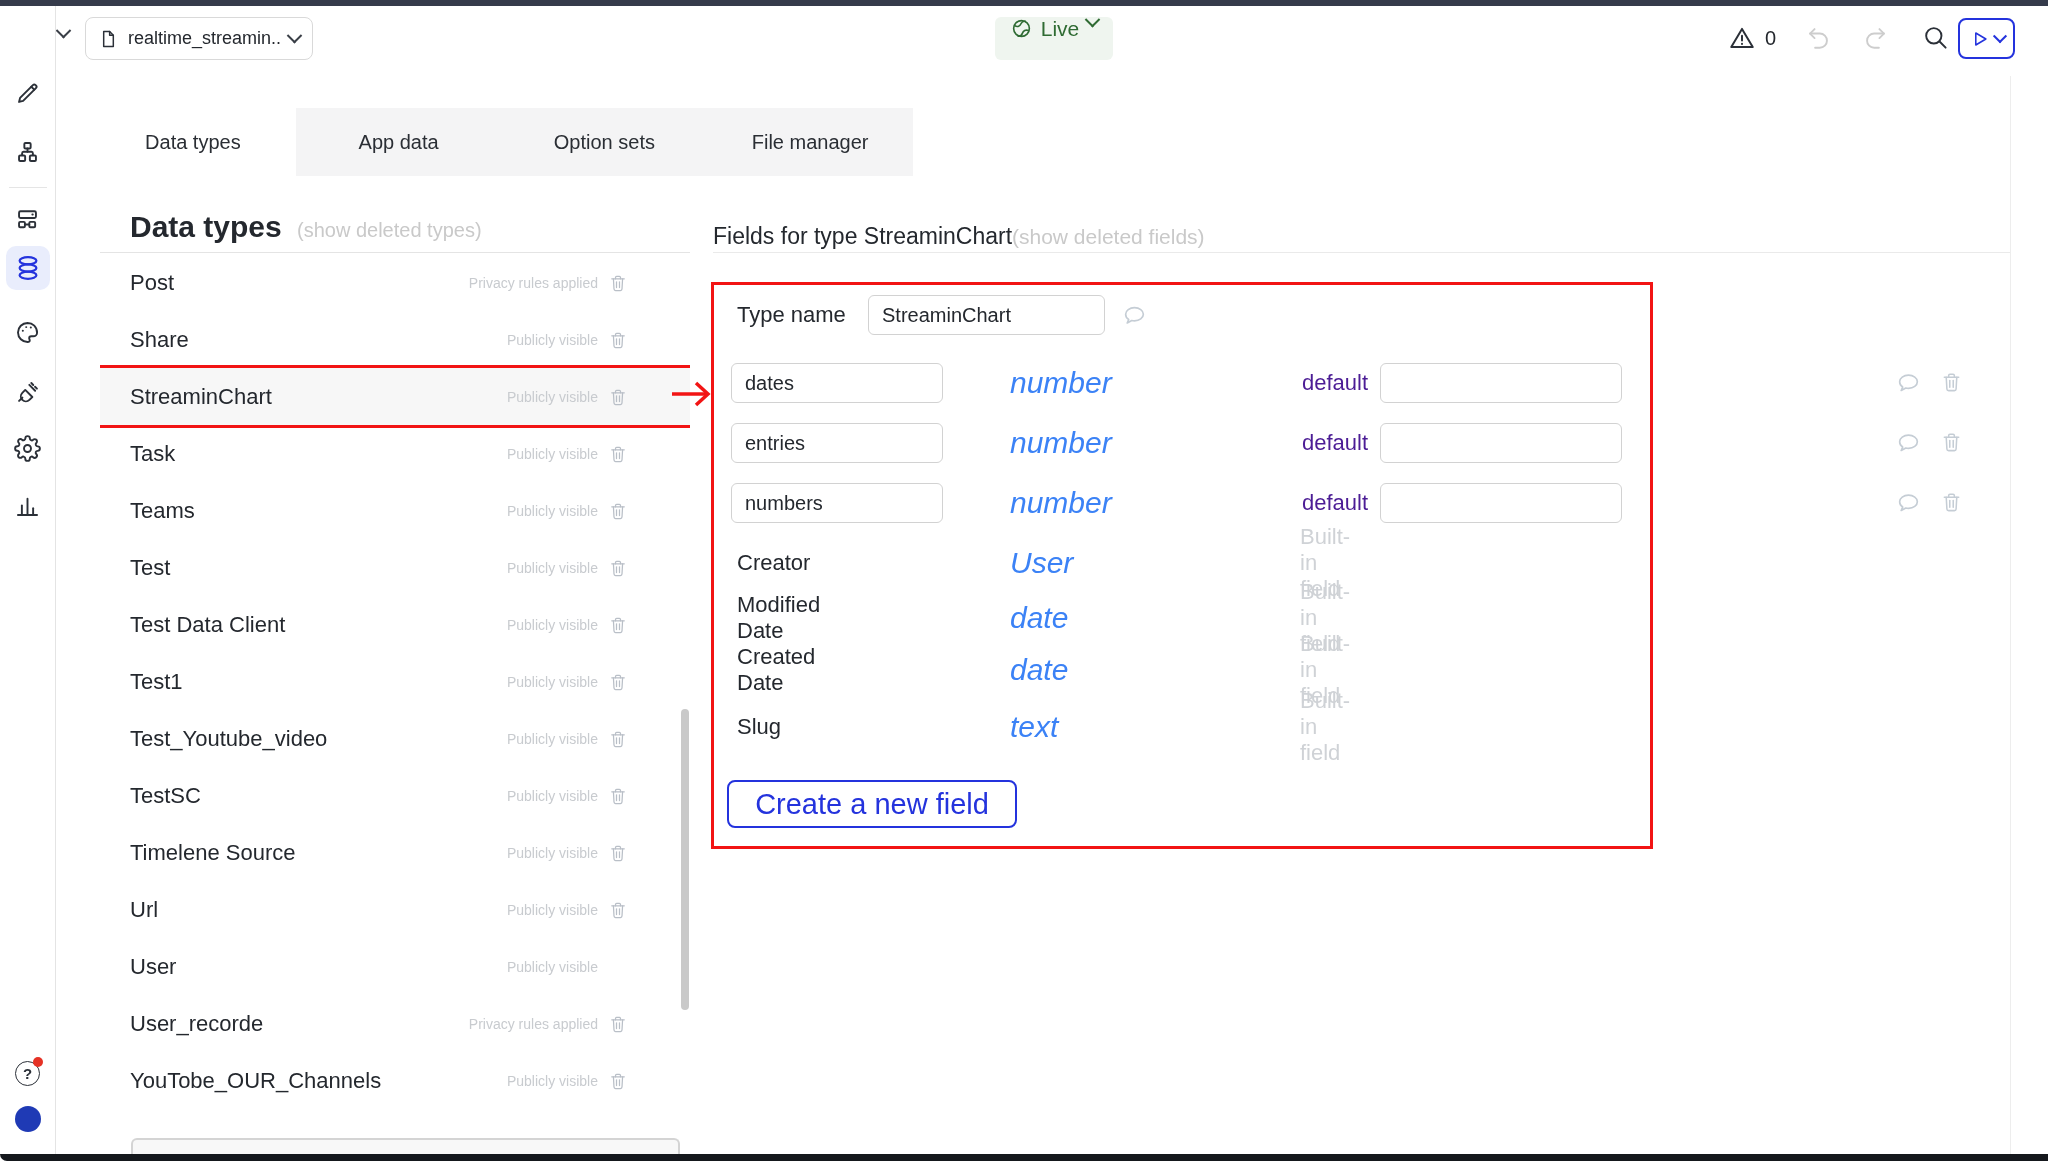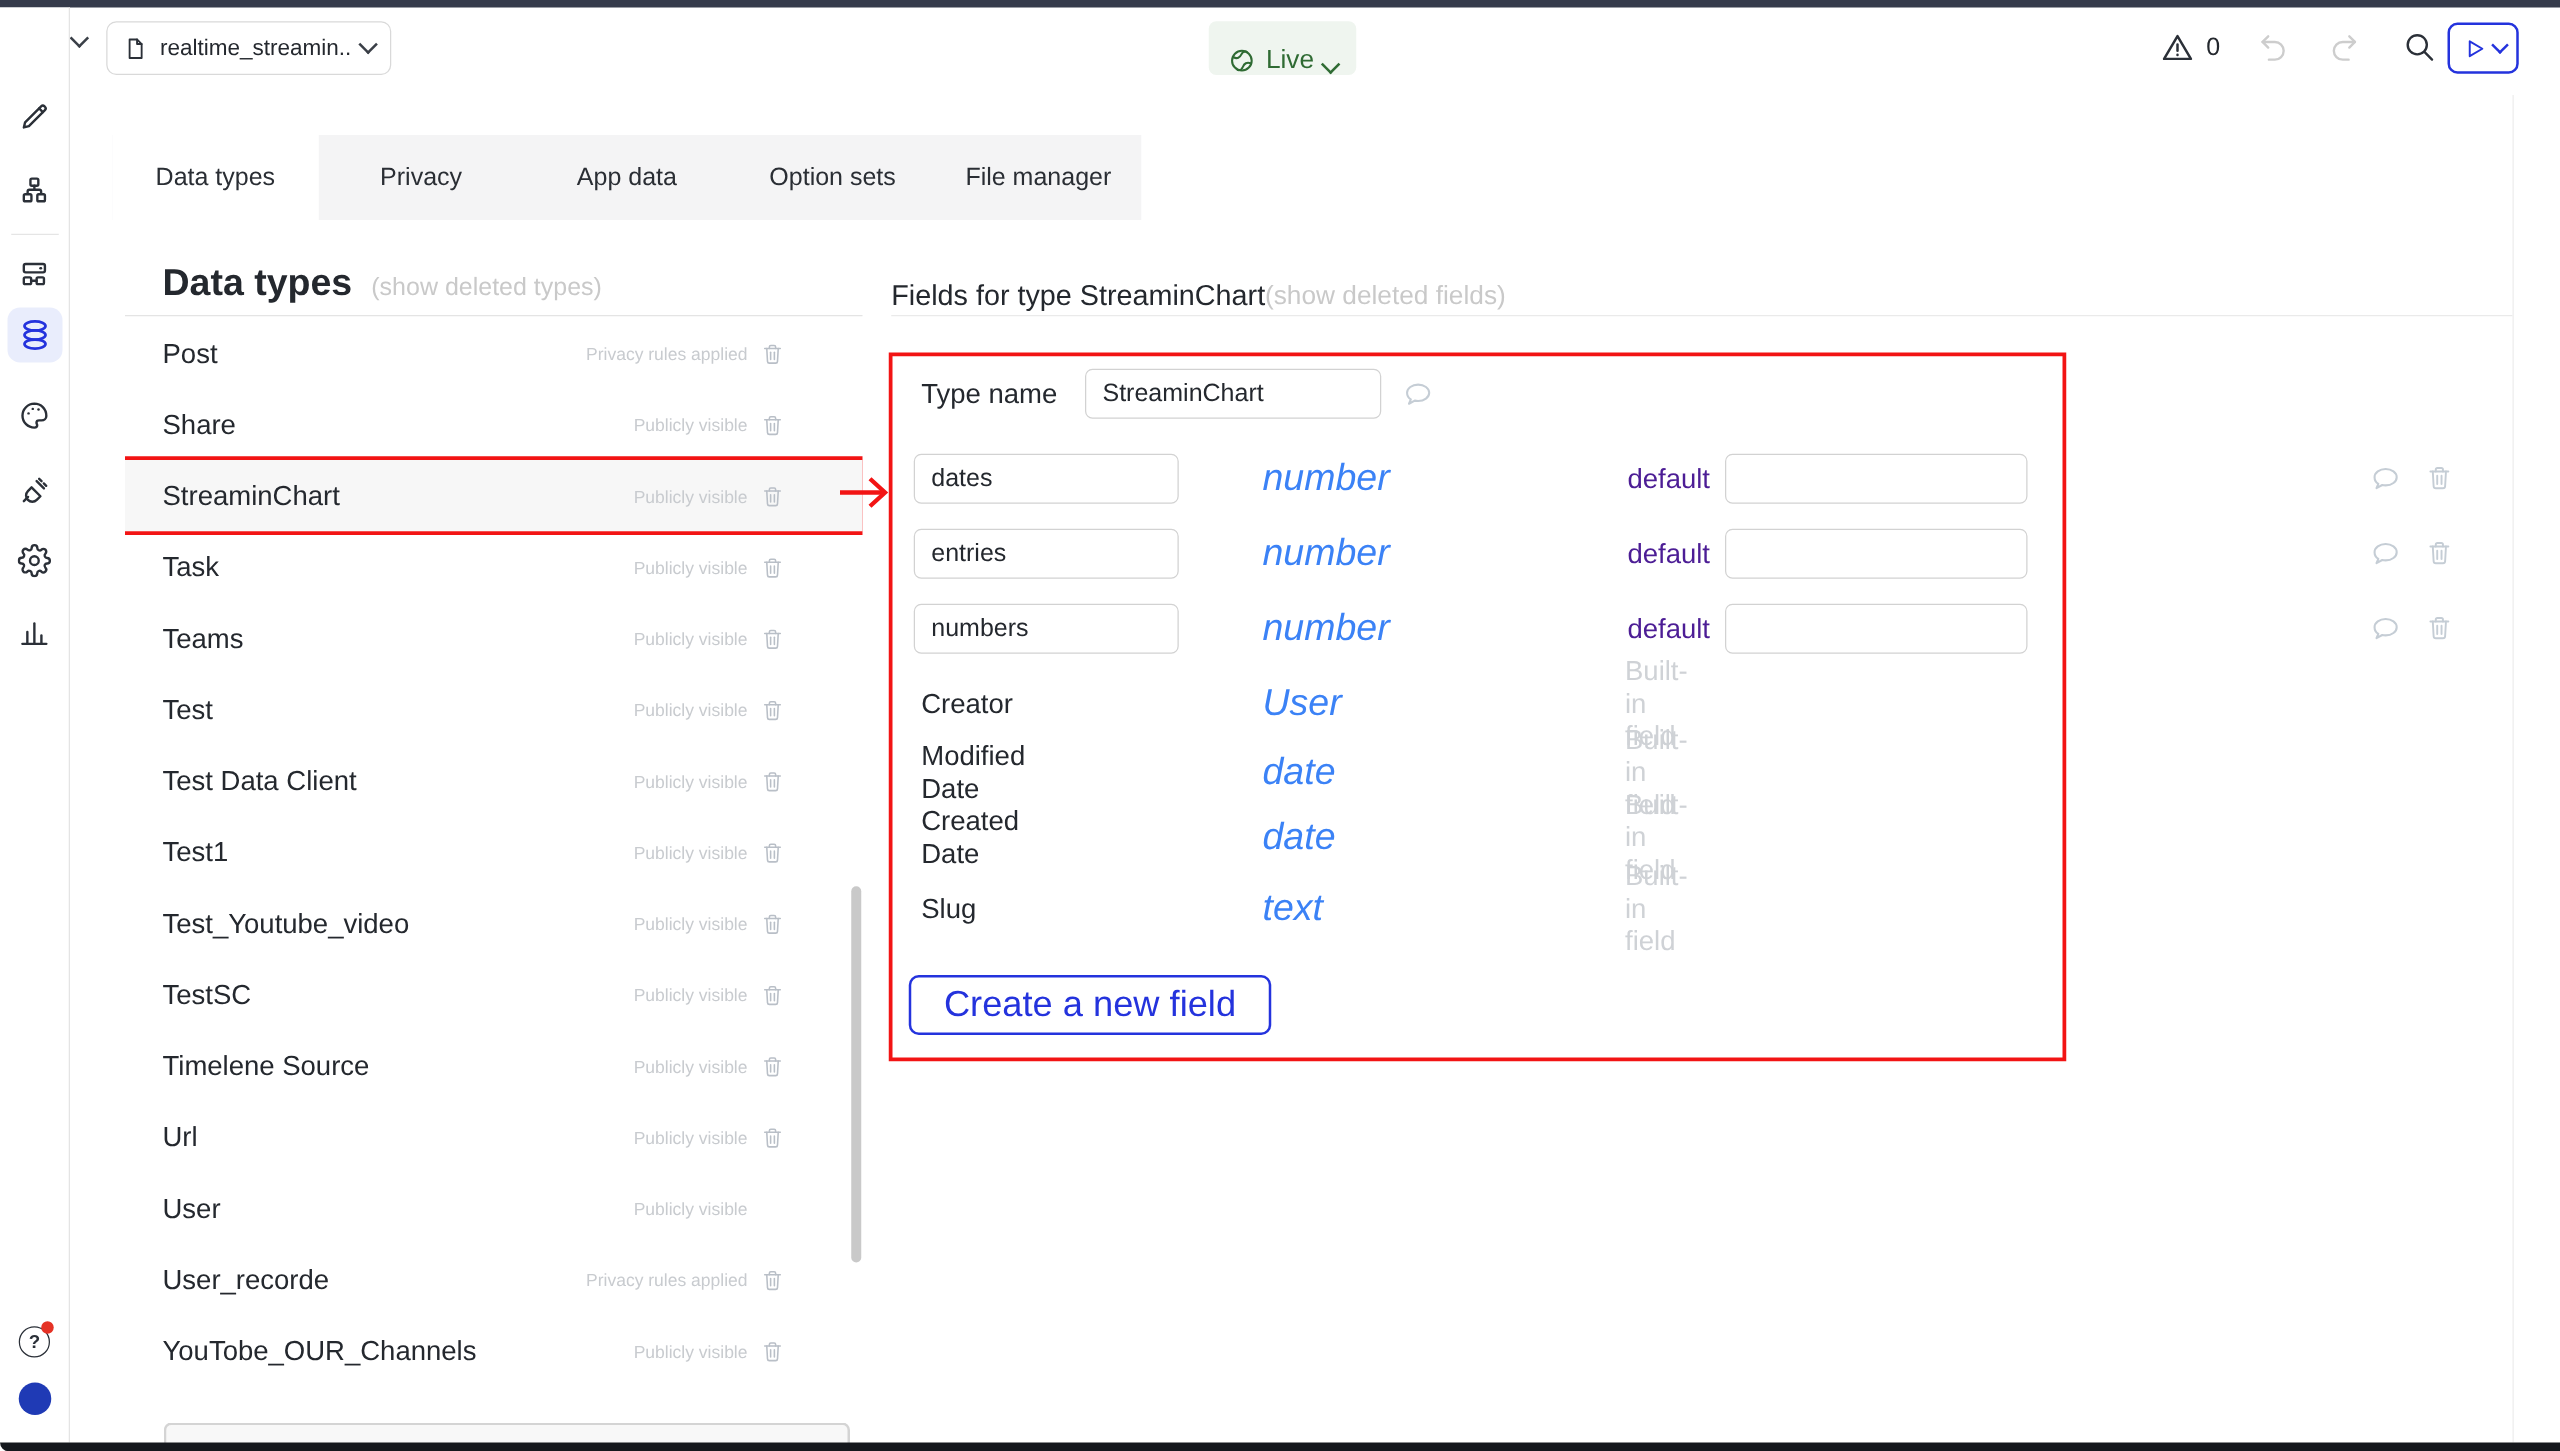--- a/index.html
+++ b/index.html
@@ -17,22 +17,22 @@
   svg.ic{stroke:#2b3038; fill:none; stroke-width:1.7; stroke-linecap:round; stroke-linejoin:round; display:block;}
   .chev{display:inline-block; width:9px; height:9px; border-right:2px solid #3a3f47; border-bottom:2px solid #3a3f47; transform:rotate(45deg) translate(-2px,-2px);}
 
   
   #topstrip{left:0;top:0;width:2048px;height:6px;background:var(--topstrip);}
   #logo{left:18px;top:22px;font-size:28px;font-weight:700;color:#20252e;line-height:1;}
   #logo-chev{left:58px;top:28px;}
   #app-dd{left:85px;top:17px;width:228px;height:43px;border:1px solid #d9d9d9;border-radius:8px;
     display:flex;align-items:center;gap:9px;padding:0 12px;box-sizing:border-box;background:#fff;cursor:pointer;}
   #app-dd .lbl{font-size:18px;color:#24282e;white-space:nowrap;overflow:hidden;flex:1;}
-  #live{left:967px;top:17px;width:118px;height:43px;background:var(--live-bg);border-radius:6px;
-    display:flex;align-items:flex-end;justify-content:center;gap:8px;cursor:pointer;}
+  #live{left:995px;top:17px;width:118px;height:43px;background:var(--live-bg);border-radius:6px;
+    display:flex;align-items:flex-start;justify-content:center;gap:8px;cursor:pointer;}
   #live .lbl{font-size:21px;color:var(--live-green);}
   #live .chev{border-color:var(--live-green);}
   #issues{left:1728px;top:24px;display:flex;align-items:center;gap:9px;}
   #issues .cnt{font-size:20px;color:#24282e;}
   .tool-ico{width:27px;height:27px;cursor:pointer;}
   #undo{left:1805px;top:24px;} #redo{left:1862px;top:24px;} #search{left:1922px;top:24px;}
   #undo svg.ic,#redo svg.ic{stroke:#cdcdcd;}
   #playbtn{left:1958px;top:18px;width:57px;height:41px;border:2px solid var(--accent-blue);border-radius:8px;
     background:#fff;display:flex;align-items:center;justify-content:center;gap:5px;cursor:pointer;box-sizing:border-box;}
   #playbtn .chev{border-color:var(--accent-blue);width:8px;height:8px;}
@@ -231,21 +231,20 @@
         <path d="M17 20.5v-6"></path>
       </svg>
   </span>
   <span id="help-ico">?</span>
   <span id="help-dot"></span>
   <span id="avatar"></span>
 </div>
 
 <div class="abs" id="tabs">
     <div class="tab active">Data types</div>
-    <div class="tab">Privacy</div>
     <div class="tab">App data</div>
     <div class="tab">Option sets</div>
     <div class="tab">File manager</div>
   </div>
 
 <div class="abs" id="lp-title">Data types</div>
 <div class="abs" id="lp-showdel">(show deleted types)</div>
 <div class="abs" id="lp-divider"></div>
 <div class="abs" id="rp-title">Fields for type StreaminChart</div>
 <div class="abs" id="rp-showdel">(show deleted fields)</div>

